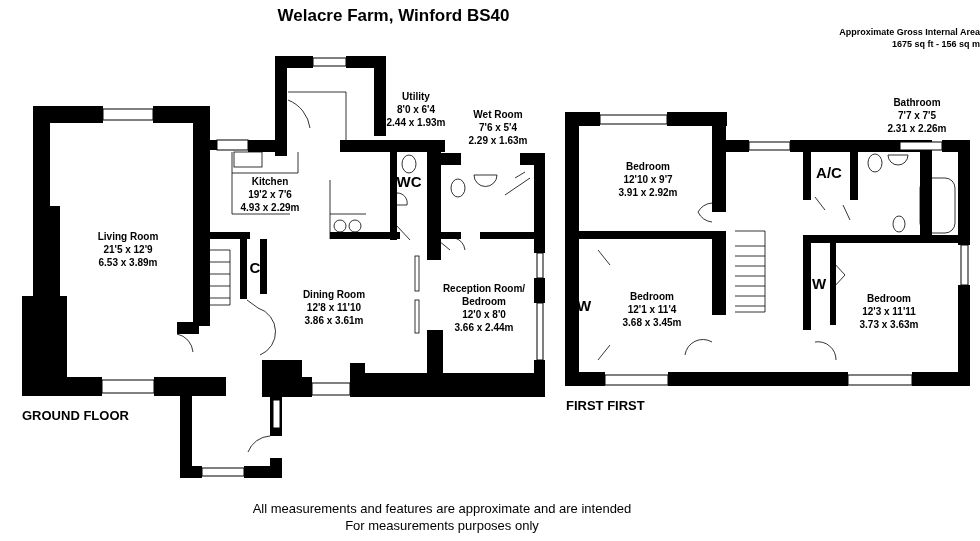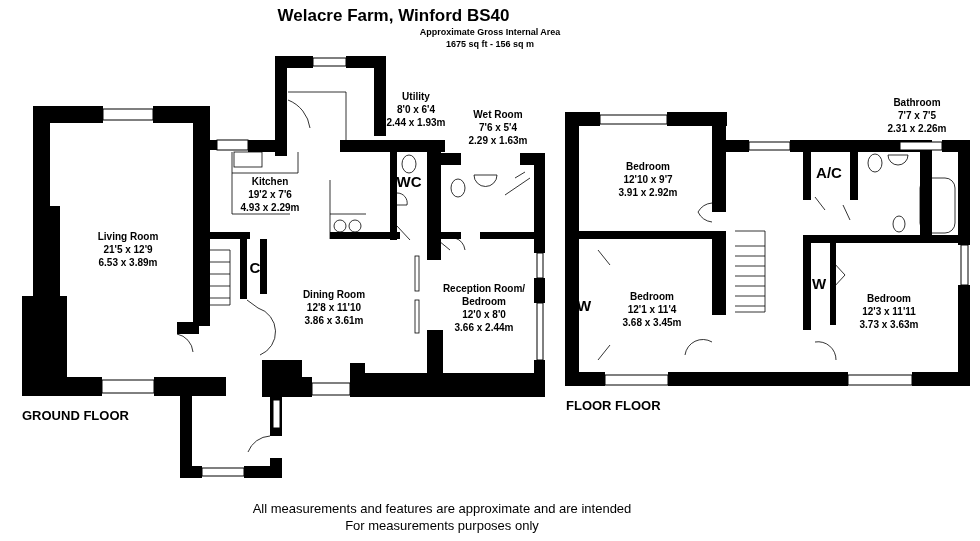--- a/index.html
+++ b/index.html
@@ -1,18 +1,18 @@
 <!DOCTYPE html>
 <html><head>
 <meta charset="utf-8">
 <style>
   html, body { margin:0; padding:0; background:#ffffff; }
   body { width:980px; height:541px; position:relative; overflow:hidden; font-family:"Liberation Sans", sans-serif; color:#000; }
   .title { position:absolute; left:0; width:787px; top:6px; text-align:center; font-weight:bold; font-size:17px; }
-  .sub { position:absolute; left:0; width:980px; text-align:center; font-weight:bold; font-size:9px; }
+  .sub { position:absolute; left:0; width:980px; text-align:right; font-weight:bold; font-size:9px; }
   .floor-label { position:absolute; font-weight:bold; font-size:13px; }
   .room-label { position:absolute; text-align:center; font-weight:bold; font-size:10px; line-height:13px; transform:translateX(-50%); white-space:nowrap; }
   .small-label { position:absolute; font-weight:bold; font-size:15px; transform:translate(-50%,-50%); }
   .disclaimer { position:absolute; left:0; width:884px; text-align:center; font-size:13px; line-height:17px; top:500px; }
   svg.plan { position:absolute; left:0; top:0; }
 </style>
 </head>
 <body>
 
 <div class="title">Welacre Farm, Winford BS40</div>
@@ -208,18 +208,18 @@
   <div>3.68 x 3.45m</div>
 </div>
 <div class="room-label" style="left:889px; top:292px">
   <div>Bedroom</div>
   <div>12'3 x 11'11</div>
   <div>3.73 x 3.63m</div>
 </div>
 <div class="small-label" style="left:829px; top:172px">A/C</div>
 <div class="small-label" style="left:584px; top:305px">W</div>
 <div class="small-label" style="left:819px; top:283px">W</div>
-<div class="floor-label" style="left:566px; top:398px">FLOOR FLOOR</div>
+<div class="floor-label" style="left:566px; top:398px">FIRST FIRST</div>
 
 <div class="disclaimer">
   <div>All measurements and features are approximate and are intended</div>
   <div>For measurements purposes only</div>
 </div>
 
 </body></html>

